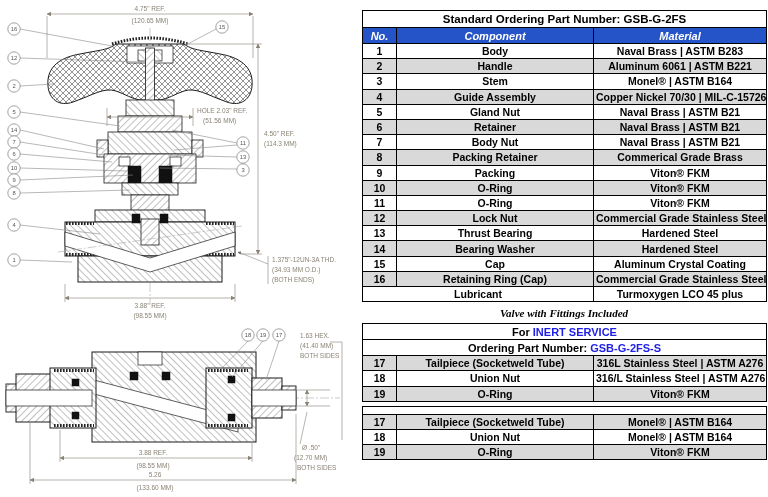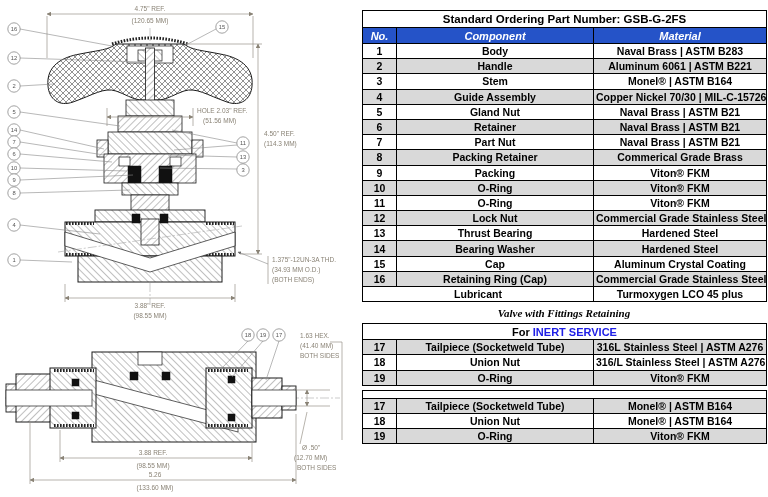--- a/index.html
+++ b/index.html
@@ -325,21 +325,21 @@
             <td>Gland Nut</td>
             <td>Naval Brass | ASTM B21</td>
           </tr>
           <tr class="stripe">
             <td>6</td>
             <td>Retainer</td>
             <td>Naval Brass | ASTM B21</td>
           </tr>
           <tr>
             <td>7</td>
-            <td>Part Nut</td>
+            <td>Body Nut</td>
             <td>Naval Brass | ASTM B21</td>
           </tr>
           <tr class="stripe">
             <td>8</td>
             <td>Packing Retainer</td>
             <td>Commerical Grade Brass</td>
           </tr>
           <tr>
             <td>9</td>
             <td>Packing</td>
@@ -382,33 +382,37 @@
           </tr>
         </tbody>
       <tbody>
           <tr>
         <td colspan="2">Lubricant</td>
         <td>Turmoxygen LCO 45 plus</td>
       </tr>
     </tbody>
       </table>
 
-    <div id="fit-caption">Valve with Fittings Retaining</div>
+    <div id="fit-caption">Valve with Fittings Included</div>
 
     <table>
       <colgroup>
           <col class="c-no">
           <col class="c-comp">
           <col class="c-mat">
         </colgroup>
       <tbody>
           <tr class="svc">
             <td colspan="3">
         <span>For </span><span class="c-inert">INERT SERVICE</span></td>
           </tr>
+      <tr class="svc">
+            <td colspan="3">
+        <span>Ordering Part Number: </span><span class="c-inert">GSB-G-2FS-S</span></td>
+          </tr>
       </tbody>
         <tbody>
           <tr class="stripe">
             <td>17</td>
             <td>Tailpiece (Socketweld Tube)</td>
             <td>316L Stainless Steel | ASTM A276</td>
           </tr>
           <tr>
             <td>18</td>
             <td>Union Nut</td>

